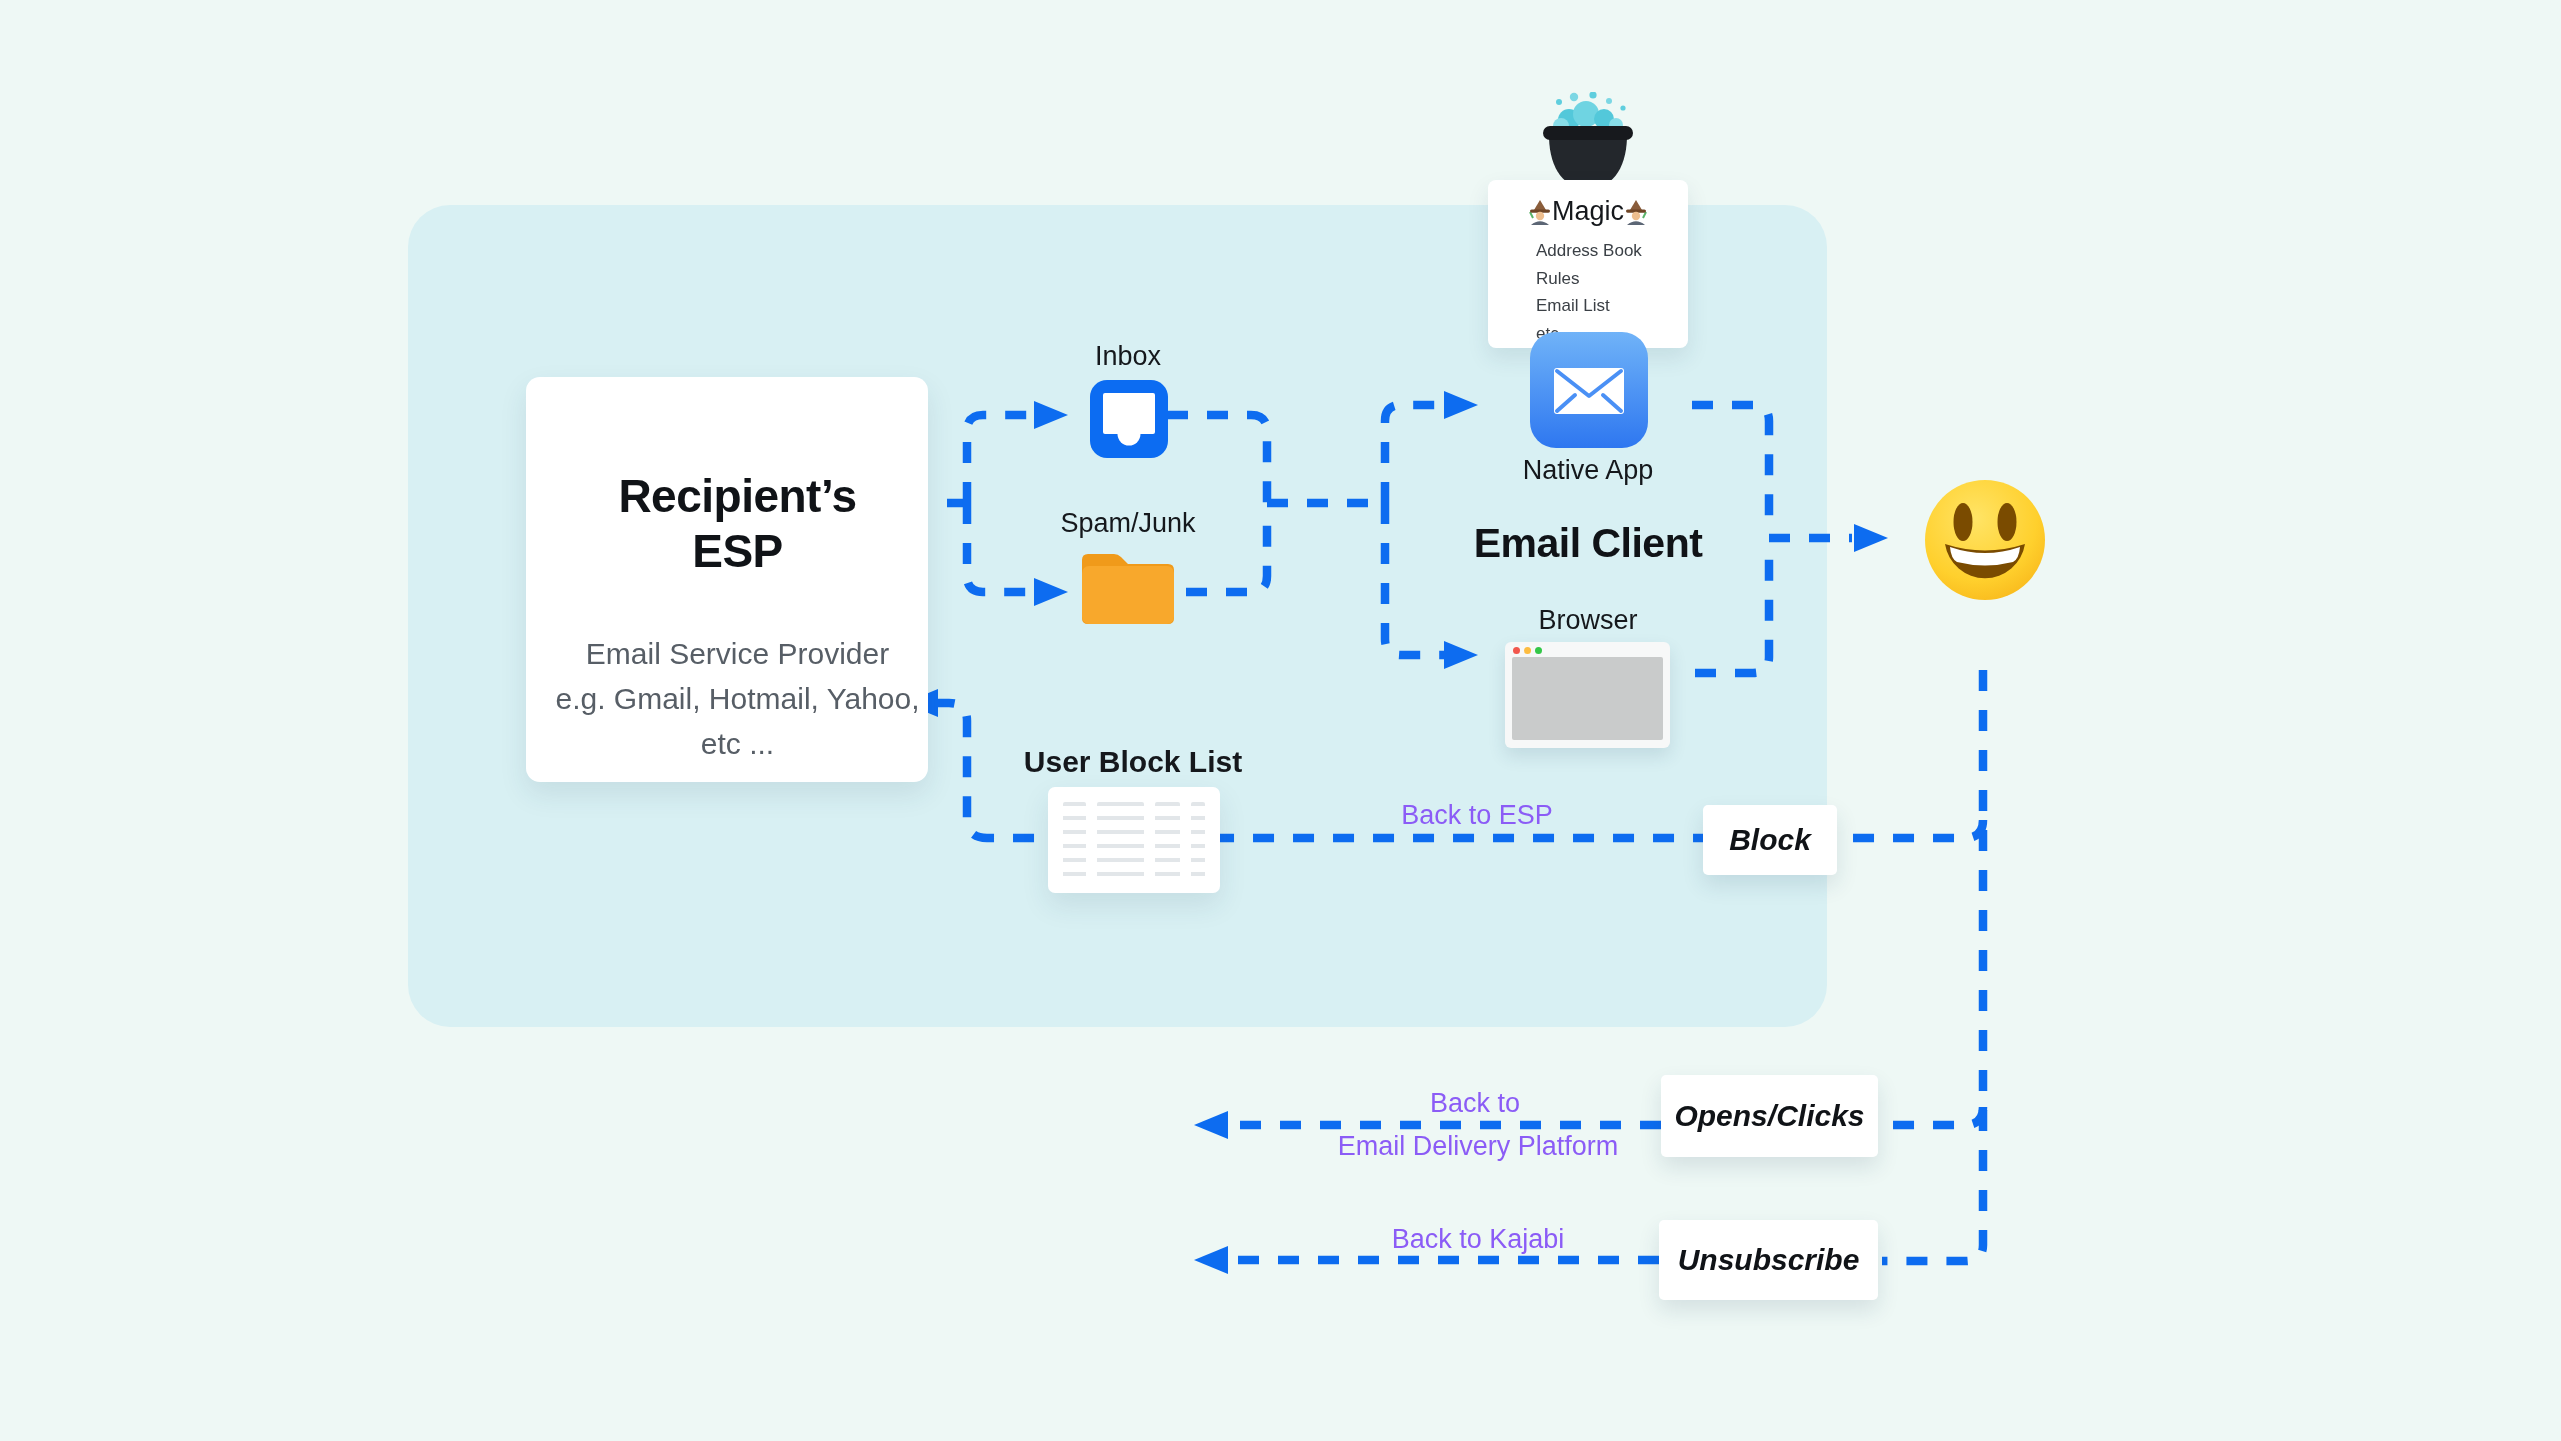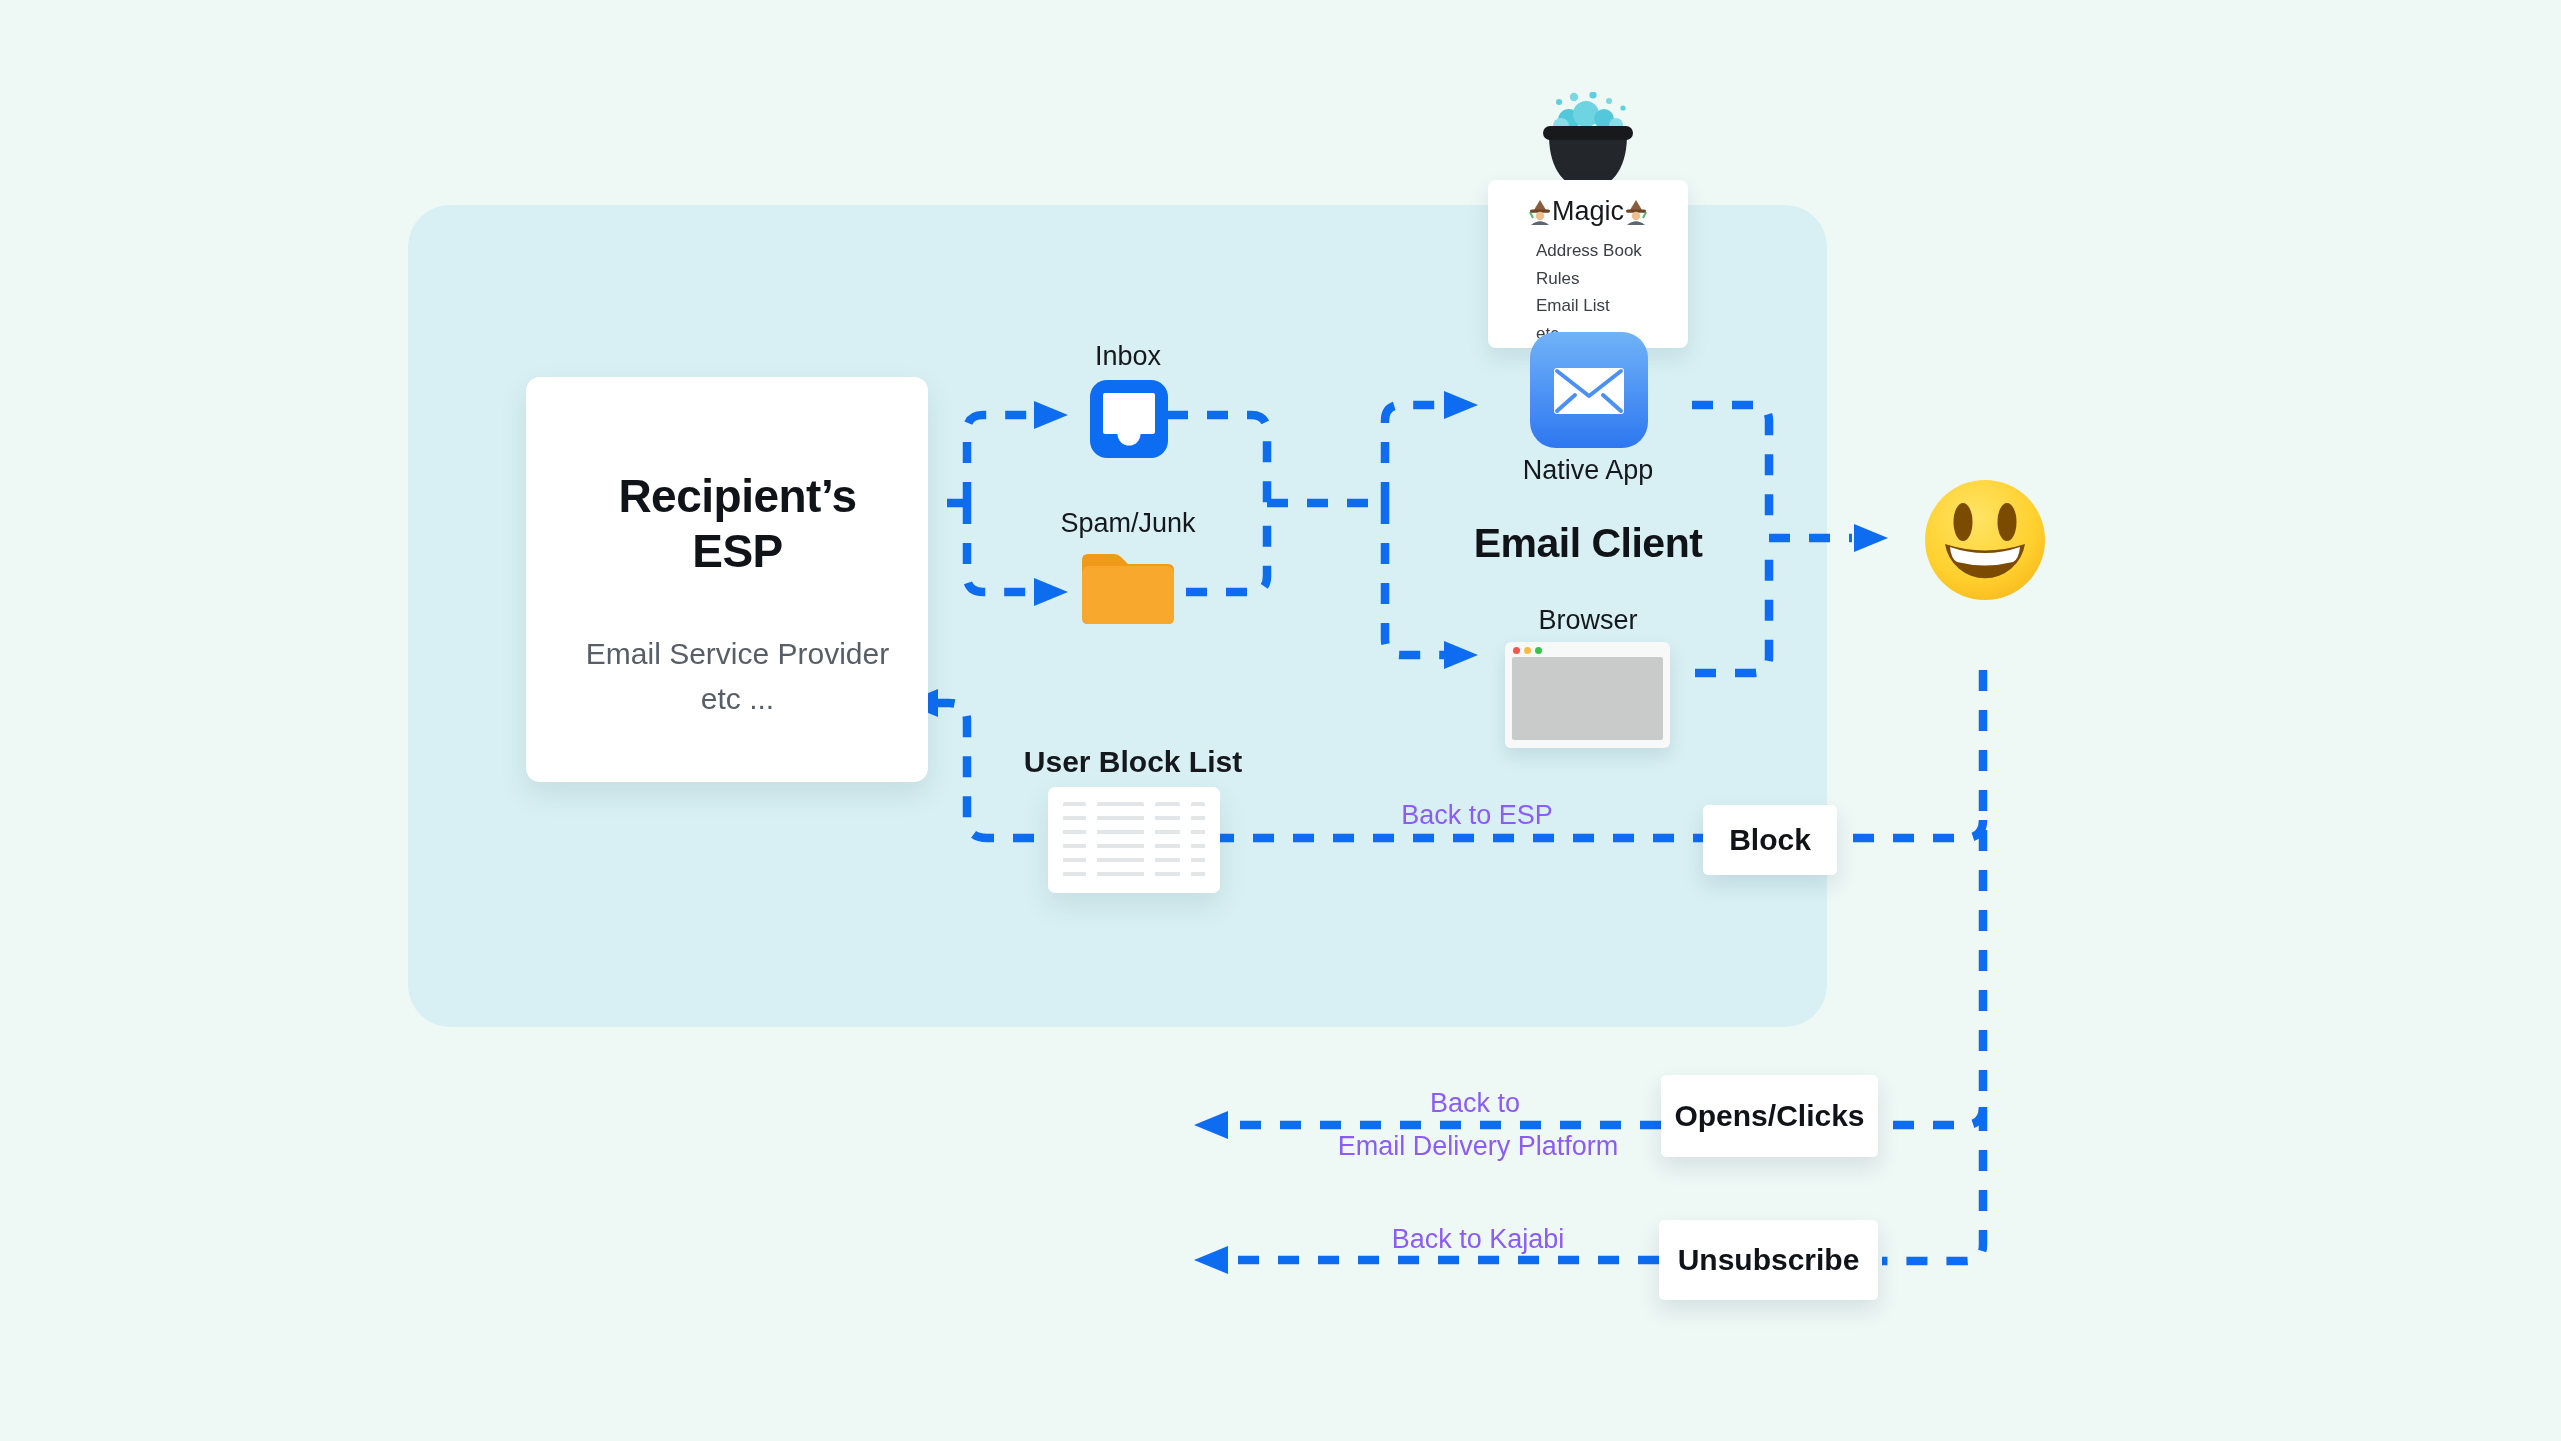--- a/index.html
+++ b/index.html
@@ -26,21 +26,21 @@
   .magic-card { left:1488px; top:180px; width:200px; height:168px; border-radius:8px; box-shadow:0 10px 22px rgba(25,60,90,0.10); }
   .magic-title { display:flex; align-items:center; justify-content:center; margin-top:16px; font-size:27px; color:#15181c; }
   .magic-list { margin:10px 0 0 48px; font-size:17px; line-height:1.62; color:#3b4046; }
   
   .node-label { position:absolute; transform:translate(-50%,-50%); font-size:27px; color:#15181c; white-space:nowrap; }
   .node-label.bold { font-weight:bold; font-size:30px; }
   .big-title { position:absolute; transform:translate(-50%,-50%); font-size:41px; font-weight:bold; color:#101317; white-space:nowrap; letter-spacing:-0.5px; }
   
   .flow-label { position:absolute; transform:translate(-50%,-50%); font-size:27px; font-weight:normal; color:#8b5cf6; white-space:nowrap; }
   
-  .action-card { display:flex; align-items:center; justify-content:center; font-size:30px; font-weight:bold; color:#101317; border-radius:5px; box-shadow:0 10px 22px rgba(25,60,90,0.12); }
+  .action-card { display:flex; align-items:center; justify-content:center; font-size:30px; font-weight:bold; color:#101317; border-radius:5px; box-shadow:0 10px 22px rgba(25,60,90,0.12);font-style:italic; }
   
   .browser-win { position:absolute; left:1505px; top:642px; width:165px; height:106px; background:#f7f8f8; border-radius:6px; box-shadow:0 8px 18px rgba(25,60,90,0.12); }
   .browser-dots { position:absolute; left:8px; top:5px; display:flex; gap:4px; }
   .browser-dots span { width:7px; height:7px; border-radius:50%; }
   .browser-content { position:absolute; left:7px; right:7px; top:15px; bottom:8px; background:#c9cbcb; border-radius:2px; }
   
   .ubl-card { left:1048px; top:787px; width:172px; height:106px; border-radius:7px; display:flex; gap:11px; padding:15px 15px; box-sizing:border-box; }
   .ubl-col { height:100%; background:repeating-linear-gradient(to bottom,#e2e6e9 0 4px,transparent 4px 14px); border-radius:2px; }
   svg.connectors { position:absolute; left:0; top:0; }
 </style>
@@ -125,20 +125,21 @@
     </g>
   </svg>
 
   <div class="card esp-card">
     <div class="esp-title">
       <div>Recipient’s</div>
       <div>ESP</div>
     </div>
     <div class="esp-sub">
       <div>Email Service Provider</div>
+      <div>e.g. Gmail, Hotmail, Yahoo,</div>
       <div>etc ...</div>
     </div>
   </div>
 
   <div class="node-label" style="left:1128px; top:356px;">Inbox</div>
   <svg class="abs" style="left:1090px; top:380px;" width="78" height="78" viewBox="0 0 78 78">
     <rect width="78" height="78" rx="17" fill="#0c6cf2"></rect>
     <rect x="13" y="13" width="52" height="41" rx="2" fill="#ffffff"></rect>
     <circle cx="39" cy="54" r="11.5" fill="#ffffff"></circle>
   </svg>

